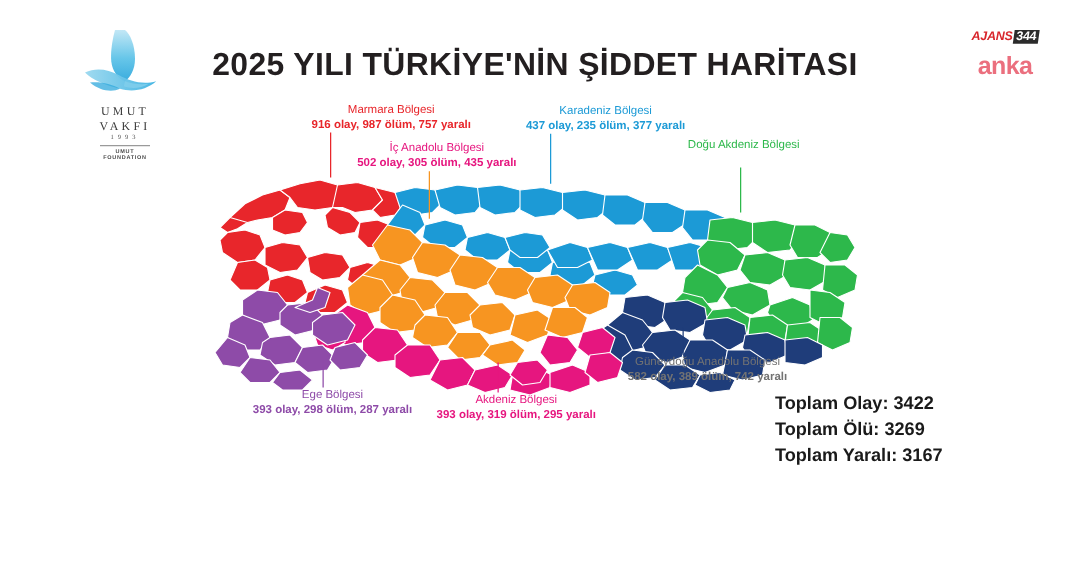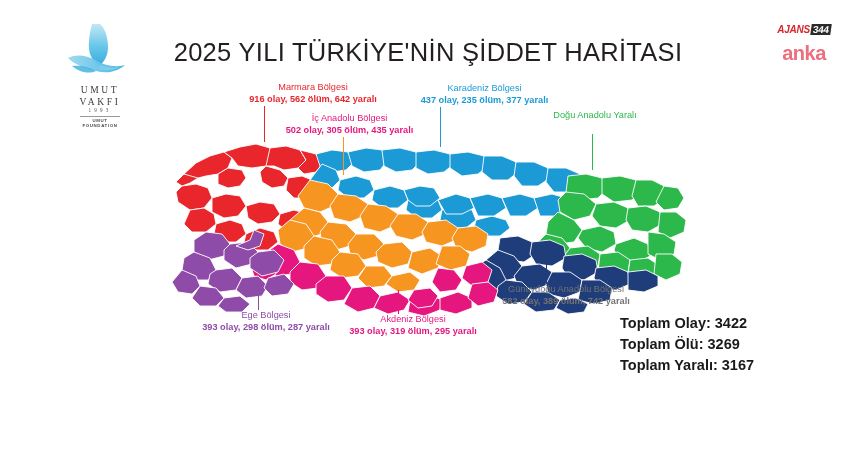--- a/index.html
+++ b/index.html
@@ -19,21 +19,21 @@
   }
 
   
   #page-title {
     position: absolute;
     left: 0;
     top: 38px;
     width: 856px;
     text-align: center;
     font-size: 25.5px;
-    font-weight: normal;
+    font-weight: bold;
     letter-spacing: 0.3px;
     color: #231f20;
     white-space: nowrap;
   }
 
   
   #umut-logo {
     position: absolute;
     left: 62px;
     top: 22px;
@@ -334,32 +334,32 @@
           <path d="M54 170 L70 168 L80 176 L72 184 L56 184 L48 178 Z"></path>
           <path d="M66 118 L80 112 L84 102 L94 106 L90 118 L78 122 Z"></path>
         </g>
 
       </g>
     </svg>
   </div>
 
   <div class="callout" style="left:203px; top:82px; width:220px; color:#E8262B;">
     <span class="c-name">Marmara Bölgesi</span>
-    <span class="c-stats">916 olay, 562 ölüm, 642 yaralı</span>
+    <span class="c-stats">916 olay, 987 ölüm, 757 yaralı</span>
   </div>
   <div class="leader" style="left:264px; top:106px; height:36px; background:#E8262B;"></div>
 
   <div class="callout" style="left:377px; top:83px; width:215px; color:#1C9AD6;">
     <span class="c-name">Karadeniz Bölgesi</span>
     <span class="c-stats">437 olay, 235 ölüm, 377 yaralı</span>
   </div>
   <div class="leader" style="left:440px; top:107px; height:40px; background:#1C9AD6;"></div>
 
   <div class="callout" style="left:505px; top:110px; width:180px; color:#2DB84B;">
-    <span class="c-name">Doğu Anadolu Yaralı</span>
+    <span class="c-name">Doğu Akdeniz Bölgesi</span>
   </div>
   <div class="leader" style="left:592px; top:134px; height:36px; background:#2DB84B;"></div>
 
   <div class="callout" style="left:262px; top:113px; width:175px; color:#E6167F;">
     <span class="c-name">İç Anadolu Bölgesi</span>
     <span class="c-stats">502 olay, 305 ölüm, 435 yaralı</span>
   </div>
   <div class="leader" style="left:343px; top:137px; height:38px; background:#F79521;"></div>
 
   <div class="callout" style="left:466px; top:284px; width:200px; color:#737373;">

